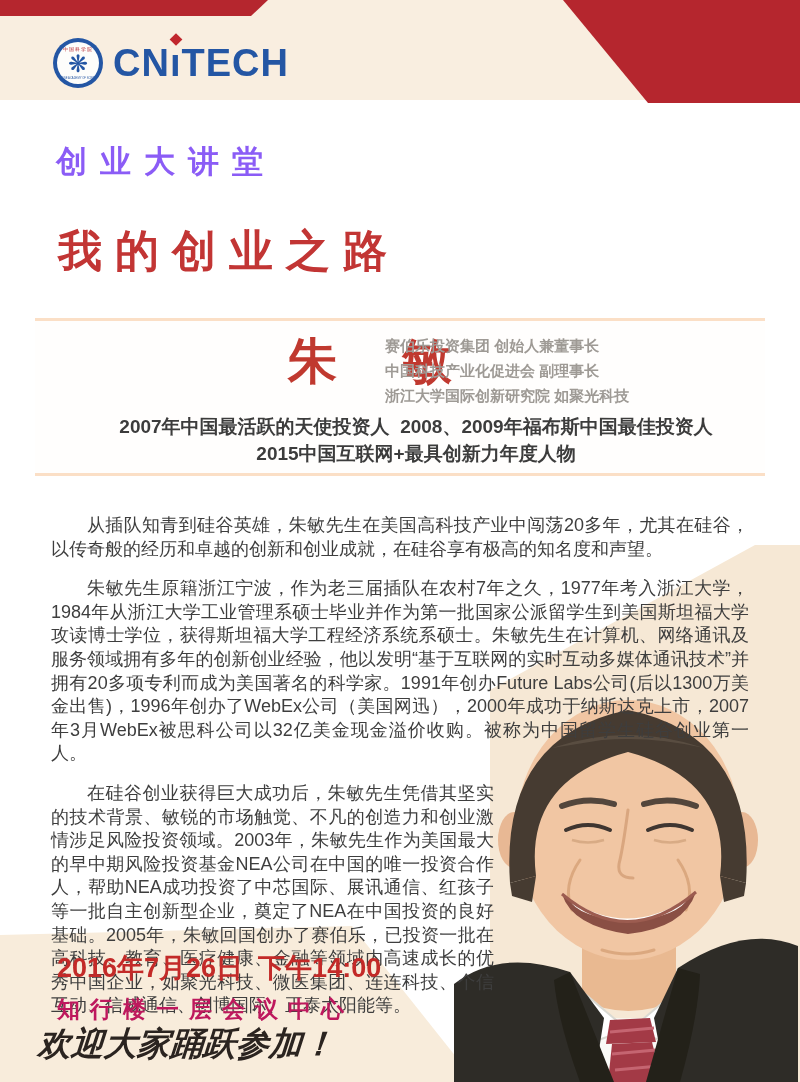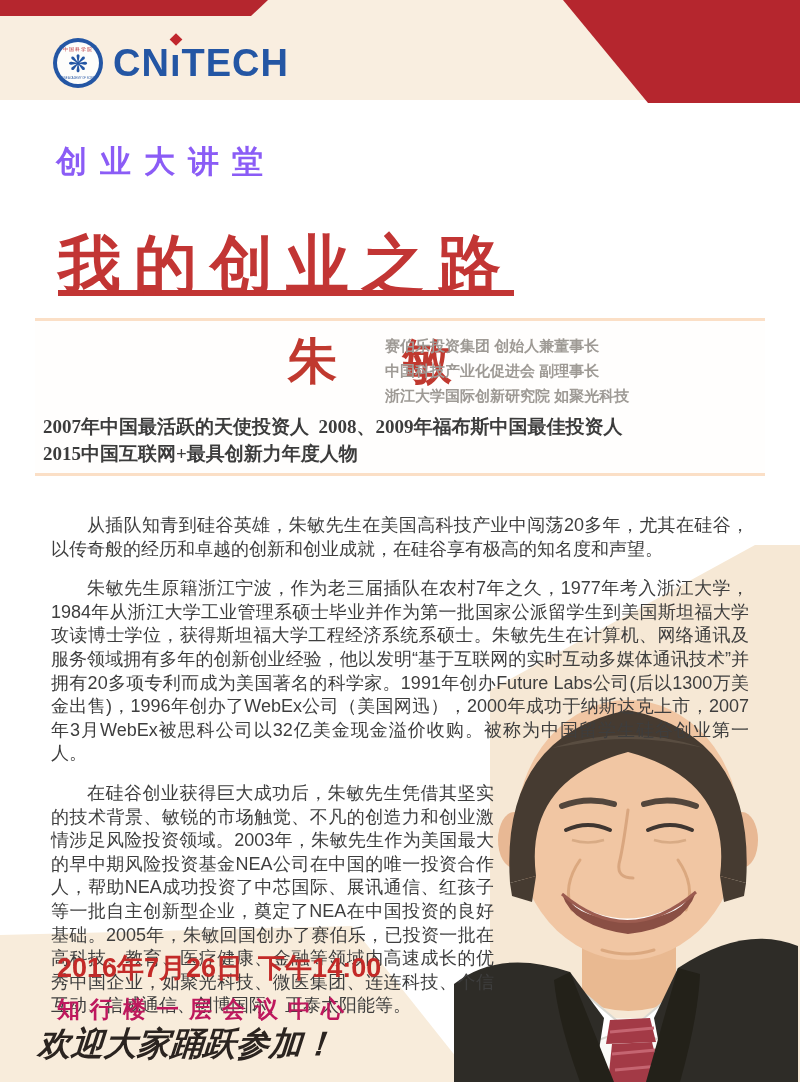--- a/index.html
+++ b/index.html
@@ -20,29 +20,29 @@
   .emblem-inner{position:absolute;left:4px;top:4px;width:42px;height:42px;border-radius:50%;background:#fdfdfb;
     display:flex;flex-direction:column;align-items:center;justify-content:center;overflow:hidden;}
   .emblem-top{font-size:5px;color:#b5262e;letter-spacing:1px;line-height:5px;}
   .emblem-flower{font-size:24px;line-height:24px;color:#2456a4;}
   .emblem-bottom{font-size:3px;color:#2456a4;line-height:4px;transform:scale(.9);white-space:nowrap;}
   .wordmark{margin-left:10px;font-size:38px;font-weight:bold;color:#2456a4;letter-spacing:1px;display:flex;align-items:center;}
   .iwrap{position:relative;display:inline-block;}
   .idot{position:absolute;left:50%;top:-7px;transform:translateX(-50%) rotate(45deg);width:9px;height:9px;background:#c1272d;}
   
   .title-series{position:absolute;left:56px;top:141px;font-size:31px;font-weight:bold;color:#8b5cf6;letter-spacing:13px;}
-  .title-main{position:absolute;left:58px;top:222px;font-size:63px;font-weight:bold;color:#c23534;letter-spacing:13px;text-decoration:underline;}
+  .title-main{position:absolute;left:58px;top:222px;font-size:44px;font-weight:bold;color:#c23534;letter-spacing:13px;}
   
   .speaker-box{position:absolute;left:35px;top:318px;width:730px;height:152px;
     border-top:3px solid #fbdfc6;border-bottom:3px solid #fbdfc6;background:#fffefd;}
   .speaker-label{position:absolute;left:93px;top:24px;font-size:30px;font-weight:bold;color:#3a3a3a;}
   .speaker-name{position:absolute;left:213px;top:8px;font-size:49px;font-weight:bold;color:#c0392f;letter-spacing:26px;white-space:pre;margin-left:40px;}
   .speaker-positions{position:absolute;left:332px;top:12px;}
   .speaker-position{font-size:15px;line-height:25px;font-weight:bold;color:#9e9a95;white-space:pre;margin-left:18px;}
-  .awards{position:absolute;left:8px;top:92px;width:730px;font-family:Liberation Serif, serif;}
+  .awards{position:absolute;left:16px;top:92px;width:730px;text-align:center;}
   .award-line{font-size:19px;line-height:27px;font-weight:bold;color:#3c3c3c;white-space:pre;}
   
   .body-text{position:absolute;left:35px;top:498px;width:730px;color:#3e3e3e;font-size:18px;line-height:23.6px;z-index:3;}
   .body-text p{margin:16px;text-indent:2em;text-align:justify;}
   .p-narrow{width:443px;}
   
   .slab{position:absolute;left:0;top:545px;width:800px;height:537px;background:#f6e8d5;z-index:1;
     clip-path:polygon(755px 0,800px 0,800px 537px,490px 537px,490px 145px);}
   .cream-bl{position:absolute;left:0;top:920px;width:480px;height:162px;background:#f8ecdb;z-index:1;
     clip-path:polygon(0 15px,352px 6px,476px 162px,0 162px);}

